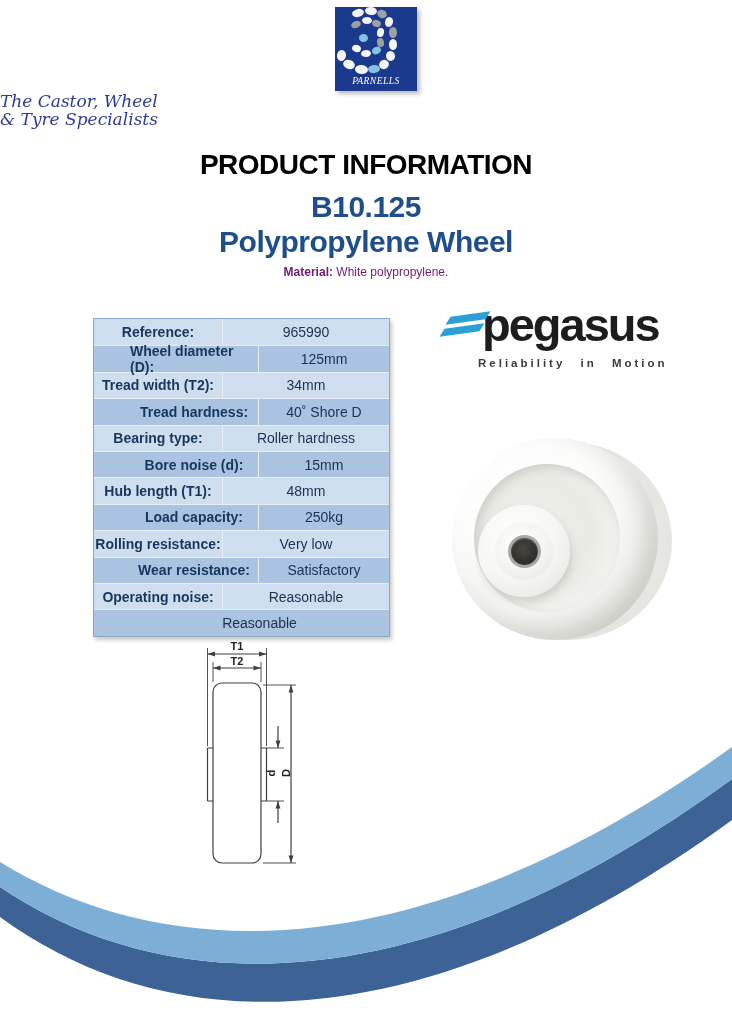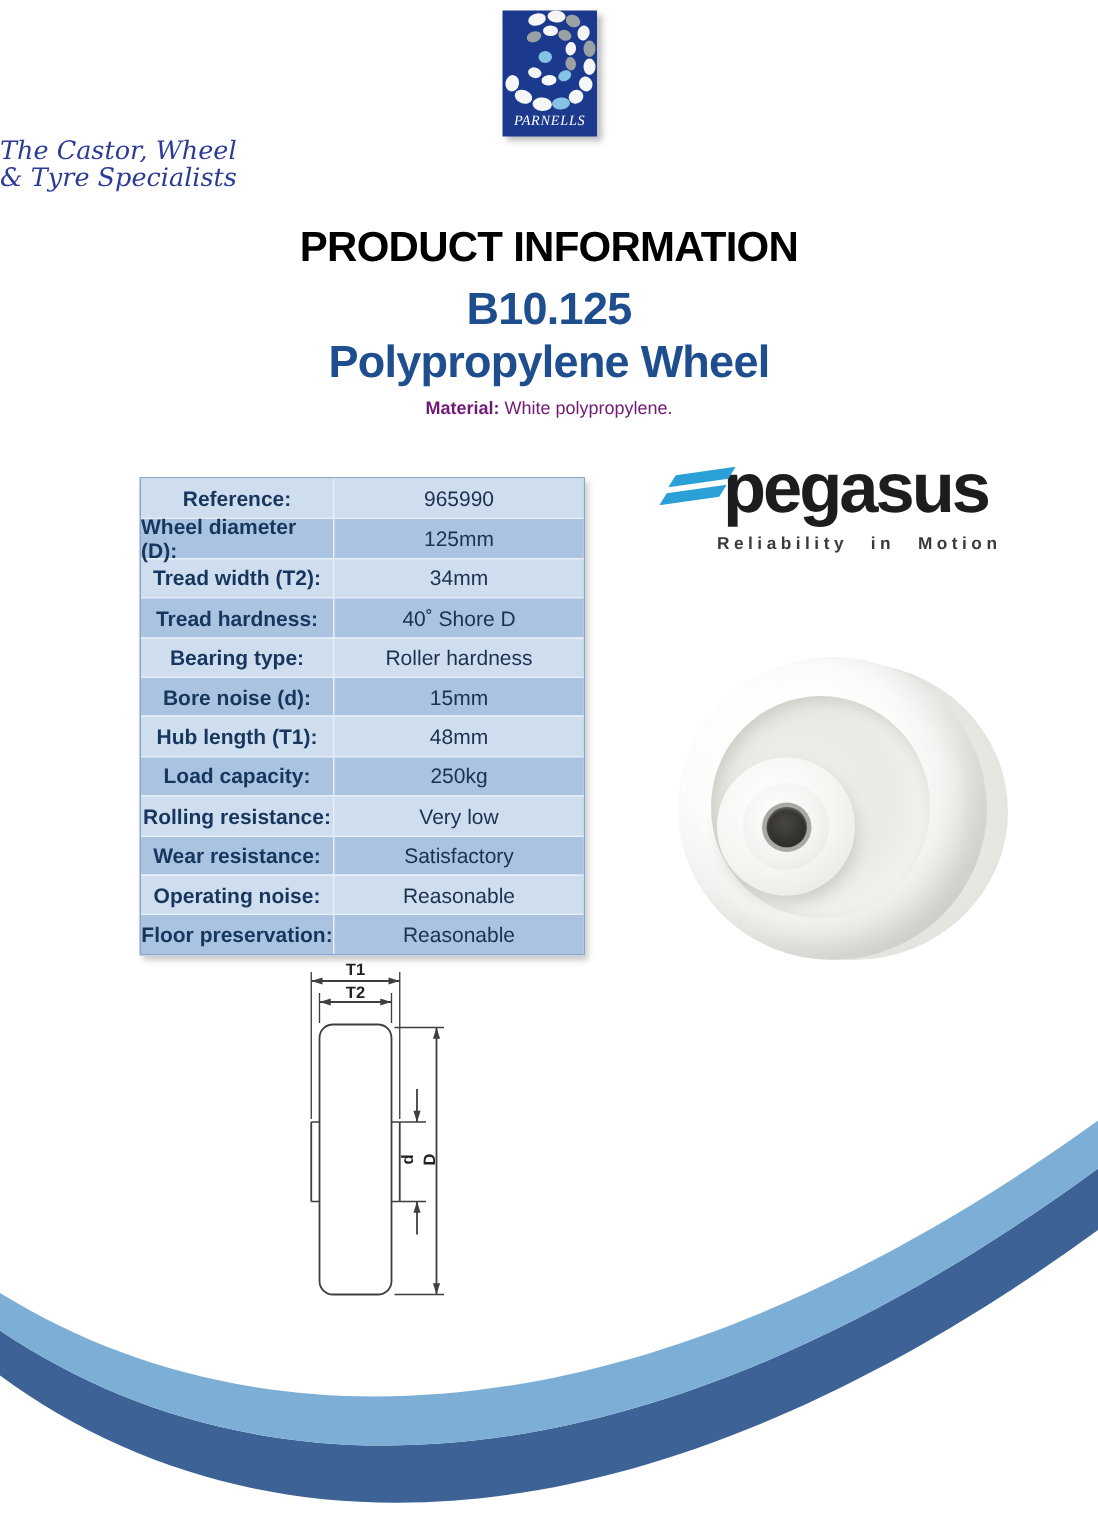--- a/index.html
+++ b/index.html
@@ -3,21 +3,21 @@
 <meta charset="utf-8">
 <style>
   html,body{margin:0;padding:0;background:#ffffff;}
   .page{
     position:relative;width:732px;height:1024px;background:#fff;overflow:hidden;
     font-family:"Liberation Sans",sans-serif;
   }
 
   
   .logo-box{
-    position:absolute;left:335px;top:7px;width:63px;height:84px;
+    position:absolute;left:335px;top:7px;width:82px;height:84px;
     background:var(--logo-navy,#1b3a8e);
     box-shadow:3px 3px 4px rgba(110,110,110,.45);
   }
   .logo-dots{position:absolute;left:0;top:0;width:63px;height:66px;}
   .dot{position:absolute;border-radius:50%;}
   .logo-word{
     position:absolute;left:0;right:0;bottom:5px;text-align:center;
     font-family:"Liberation Serif",serif;font-style:italic;
     font-size:9.5px;letter-spacing:.5px;color:#ffffff;
   }
@@ -48,21 +48,21 @@
 
   
   .spec-table{
     position:absolute;left:93px;top:318px;width:297px;
     border:1px solid #8ca8c9;box-shadow:2px 3px 4px rgba(0,0,0,.22);
     box-sizing:border-box;
   }
   .spec-row{display:flex;height:26.4px;box-sizing:border-box;}
   .spec-row + .spec-row{border-top:1px solid #e7eef7;}
   .spec-row.odd {background:var(--table-row-light,#cfdeef);}
-  .spec-row.even{background:var(--table-row-dark,#a9c3e1);}
+  .spec-row.even{background:var(--table-row-dark,#a9c3e1);padding-left:36px;}
   .spec-label{
     width:129px;display:flex;align-items:center;justify-content:center;
     font-weight:bold;font-size:14px;color:#17365d;
     border-right:1px solid #e7eef7;box-sizing:border-box;
   }
   .spec-value{
     flex:1;display:flex;align-items:center;justify-content:center;
     font-size:14px;color:#1c3050;
   }
 
@@ -210,21 +210,20 @@
       </div>
       <div class="spec-row even">
         <div class="spec-label">Wear resistance:</div>
         <div class="spec-value">Satisfactory</div>
       </div>
       <div class="spec-row odd">
         <div class="spec-label">Operating noise:</div>
         <div class="spec-value">Reasonable</div>
       </div>
       <div class="spec-row even">
-        <div class="spec-label">Floor preservation:</div>
         <div class="spec-value">Reasonable</div>
       </div>
     </div>
 
   <div class="pegasus">
     <div class="pegasus-row">
       <div class="stripes">
         <div class="stripe s1"></div>
         <div class="stripe s2"></div>
       </div>

